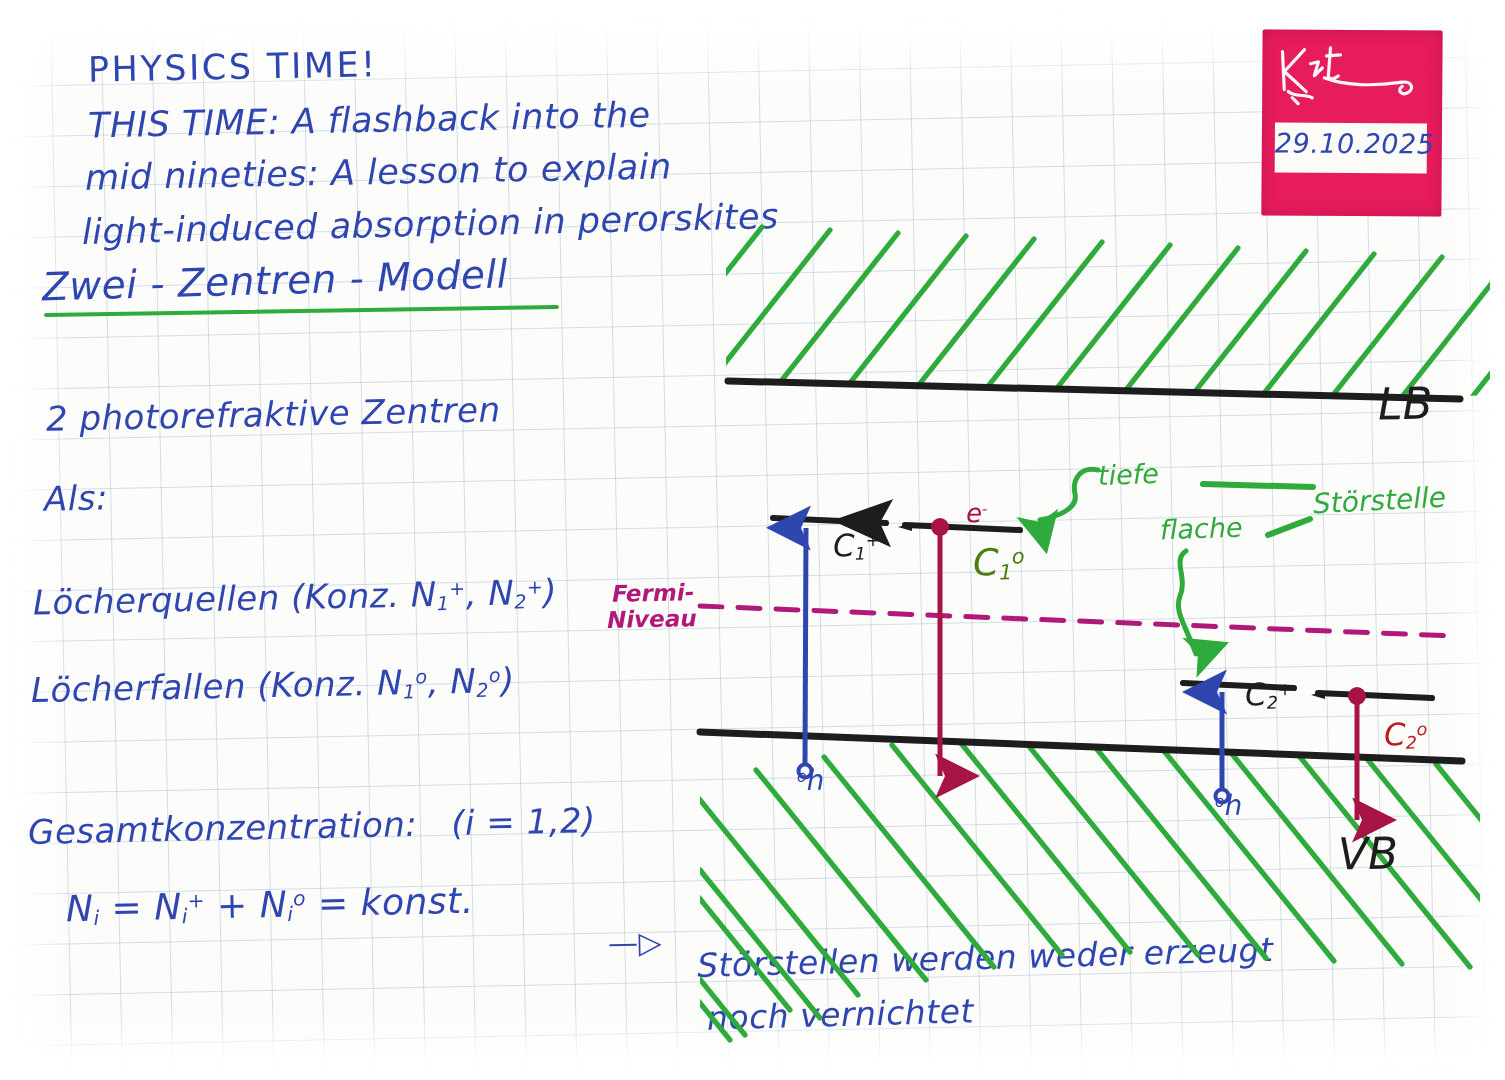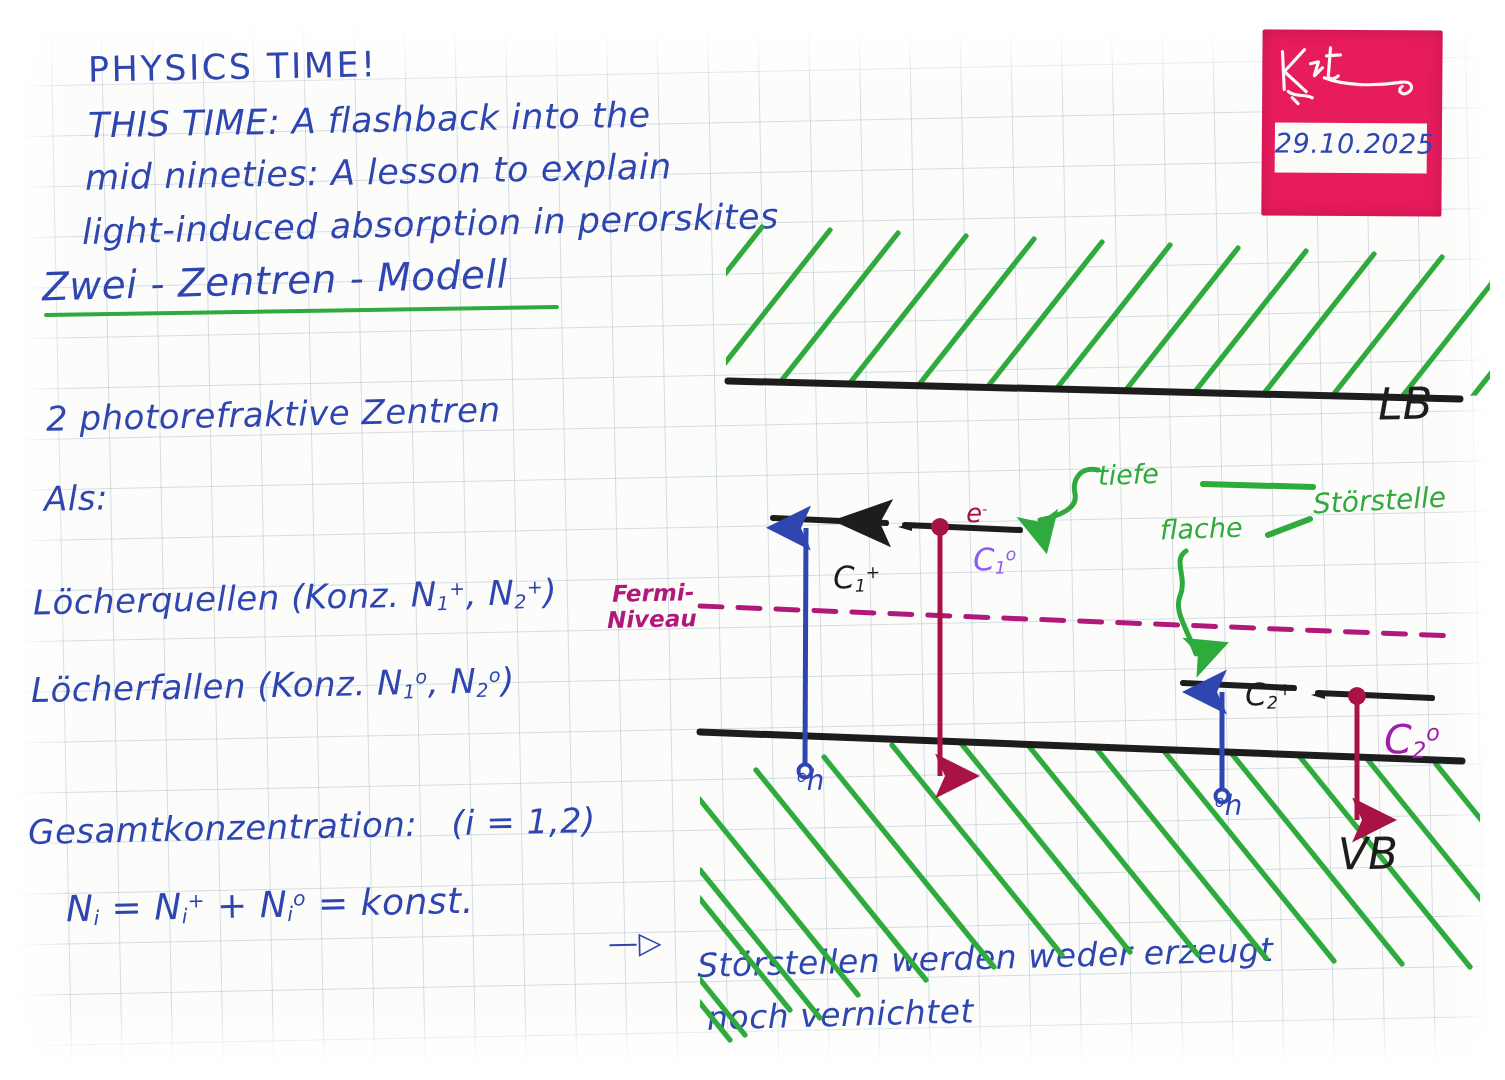--- a/index.html
+++ b/index.html
@@ -63,24 +63,24 @@
   #t-stoer2{left:707px;top:995px;font-size:33px;transform:rotate(-1.6deg);}
 
   
   #bands{position:absolute;left:0;top:0;width:1505px;height:1032px;}
   #bands svg{position:absolute;left:0;top:0;}
 
   
   .dlabel{position:absolute;white-space:nowrap;}
   #lab-LB{left:1378px;top:378px;font-size:44px;transform:rotate(-1deg);color:#1d1d1d;font-style:italic;}
   #lab-VB{left:1338px;top:828px;font-size:44px;transform:rotate(-1deg);color:#1d1d1d;font-style:italic;}
-  #lab-c1p{left:833px;top:527px;font-size:31px;color:#1d1d1d;font-style:italic;transform:rotate(-1deg);margin-top:32px;}
-  #lab-c1o{left:973px;top:541px;font-size:31px;color:#8b5cf6;font-style:italic;transform:rotate(-1deg);}
+  #lab-c1p{left:833px;top:527px;font-size:31px;color:#1d1d1d;font-style:italic;transform:rotate(-1deg);}
+  #lab-c1o{left:973px;top:541px;font-size:37px;color:#4d7c0f;font-style:italic;transform:rotate(-1deg);}
   #lab-c2p{left:1245px;top:676px;font-size:31px;color:#1d1d1d;font-style:italic;transform:rotate(-1deg);}
-  #lab-c2o{left:1384px;top:716px;font-size:40px;color:#a21caf;font-style:italic;transform:rotate(-1deg);}
+  #lab-c2o{left:1384px;top:716px;font-size:31px;color:#b91c1c;font-style:italic;transform:rotate(-1deg);}
   #lab-e{left:966px;top:498px;font-size:26px;color:#a81346;font-style:italic;transform:rotate(-1deg);}
   #lab-h1{left:797px;top:764px;font-size:28px;color:#2f45b0;font-style:italic;transform:rotate(-1deg);}
   #lab-h2{left:1215px;top:789px;font-size:28px;color:#2f45b0;font-style:italic;transform:rotate(-1deg);}
   #lab-fermi1{left:612px;top:580px;font-size:23px;color:#b0197a;font-weight:bold;font-style:italic;transform:rotate(-1.2deg);}
   #lab-fermi2{left:607px;top:606px;font-size:23px;color:#b0197a;font-weight:bold;font-style:italic;transform:rotate(-1.2deg);}
   #lab-tiefe{left:1098px;top:459px;font-size:27px;color:#2faa3c;font-style:italic;transform:rotate(-2deg);}
   #lab-flache{left:1160px;top:513px;font-size:27px;color:#2faa3c;font-style:italic;transform:rotate(-2deg);}
   #lab-stoerstelle{left:1313px;top:484px;font-size:28px;color:#2faa3c;font-style:italic;transform:rotate(-3deg);}
 
   

